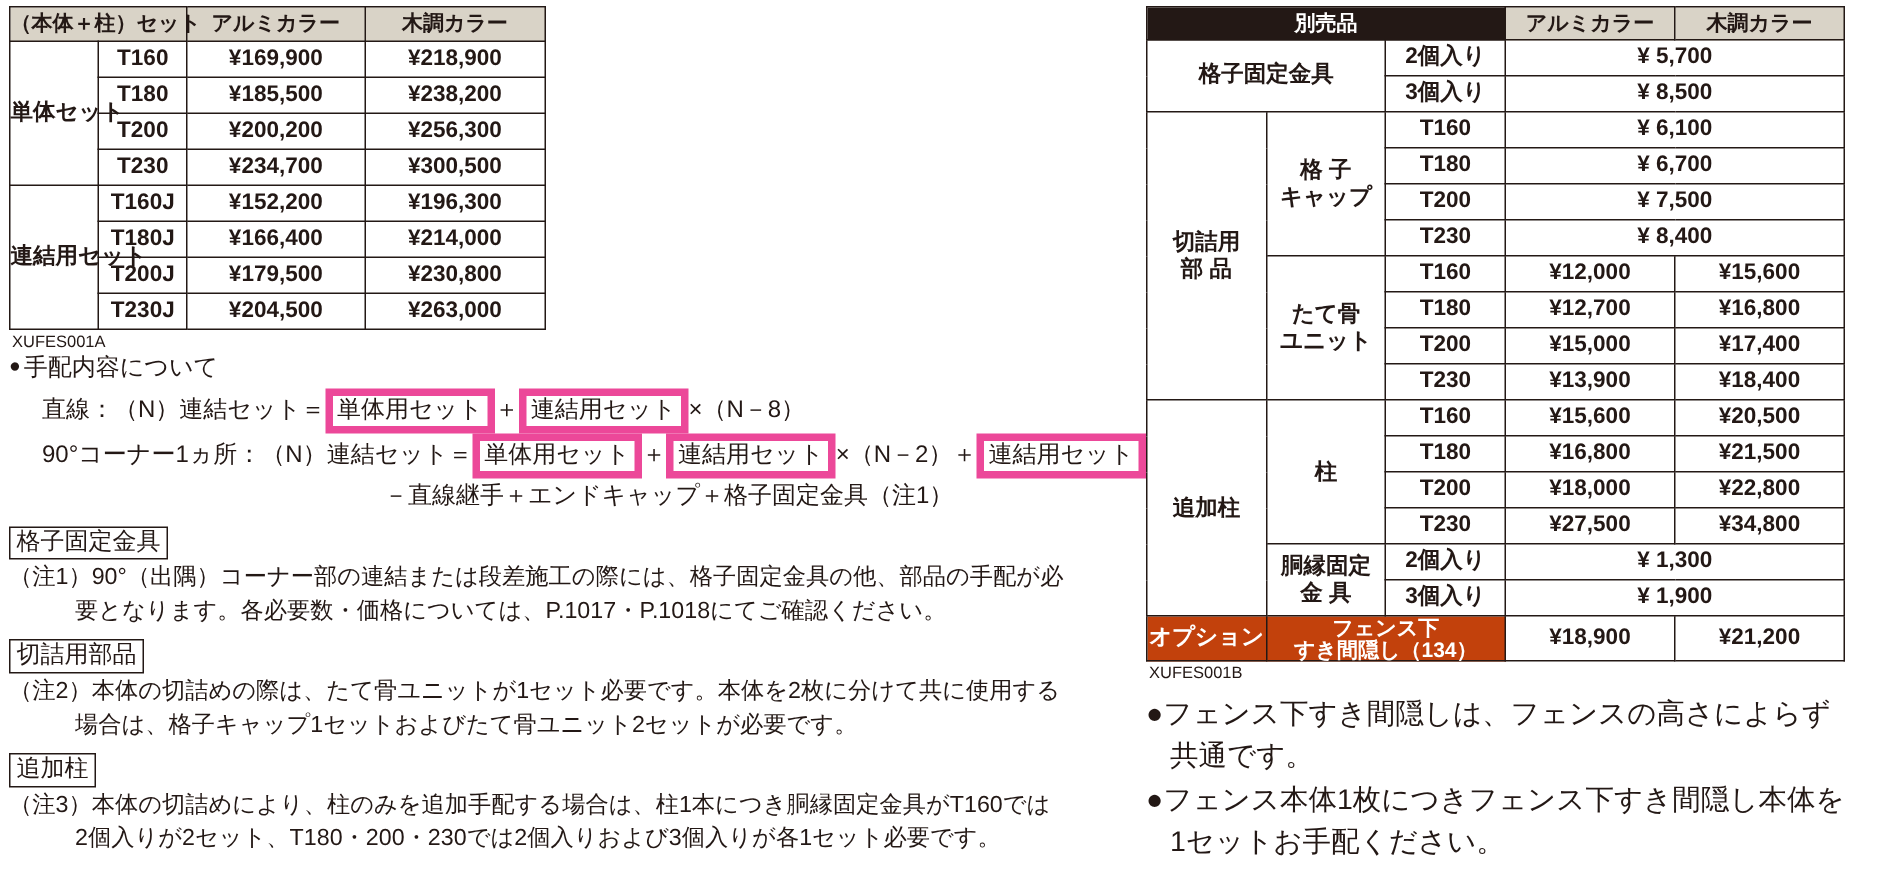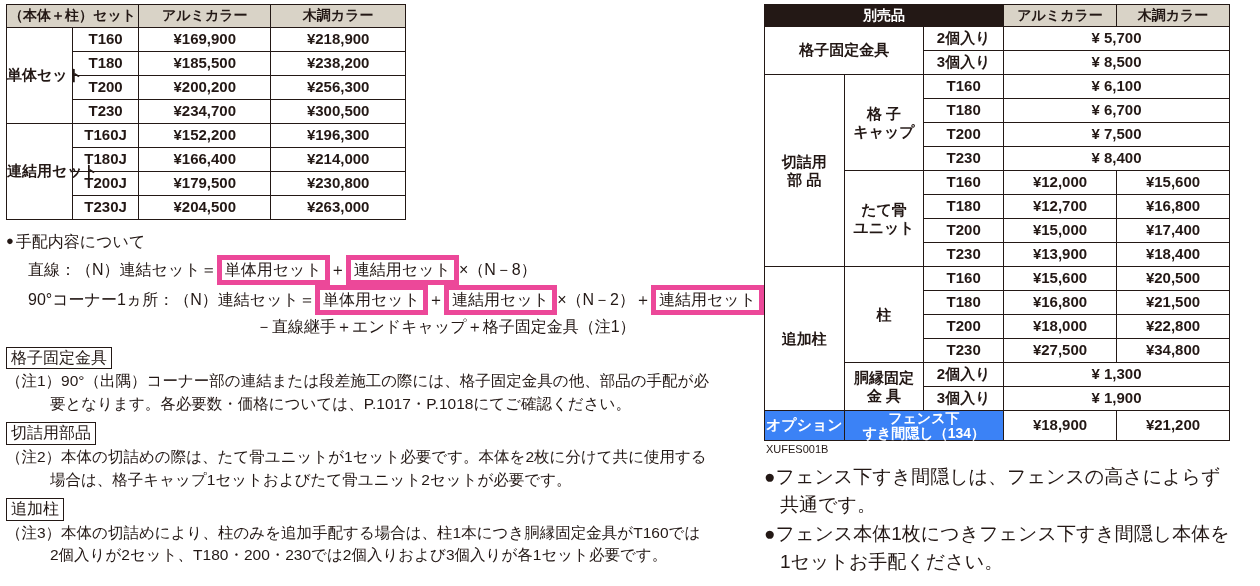--- a/index.html
+++ b/index.html
@@ -42,21 +42,21 @@
     padding: 0;
     font-weight: bold;
     font-size: 15px;
     text-align: center;
     white-space: nowrap;
     line-height: 1.1;
   }
 
   
   #table-set {
-    width: 400px;
+    width: 358px;
   }
   #table-set th {
     background: #d9d3c7;
     height: 22px;
     font-size: 14px;
   }
   #table-set td {
     height: 23px;
   }
   #table-set .c1 { width: 106px; }
@@ -68,21 +68,20 @@
   }
   .caption {
     font-size: 11px;
     color: #231815;
     margin: 2px 0 0 2px;
     font-family: "Liberation Sans", sans-serif;
   }
 
   
   .notes {
-    margin-top: 10px;
     font-size: 16px;
     line-height: 1.55;
   }
   .note-line {
     white-space: nowrap;
   }
   .bullet::before {
     content: "\25CF";
     font-size: 13px;
     margin-right: 2px;
@@ -144,21 +143,21 @@
   #table-opt .ca { width: 76px; }
   #table-opt .cb { width: 86px; }
   #table-opt .cc { width: 80px; }
   #table-opt .cd { width: 112px; }
   #table-opt .ce { width: 112px; }
   .vert-label {
     font-size: 15px;
     line-height: 1.15;
   }
   .opt-cell {
-    background: #3b82f6;
+    background: #c2410c;
     color: #ffffff;
     font-size: 15px;
     margin-top: 42px;
   }
   .right-notes {
     margin-top: 8px;
     font-size: 19px;
     line-height: 1.45;
   }
   .right-notes .rn {
@@ -223,20 +222,21 @@
         <td class="price">¥230,800</td>
       </tr>
       <tr>
         <td class="c2">T230J</td>
         <td class="price">¥204,500</td>
         <td class="price">¥263,000</td>
       </tr>
     </tbody>
       </table>
 
+    <div class="caption">XUFES001A</div>
 
     <div class="notes">
       <div class="note-line bullet">手配内容について</div>
 
       <div class="note-line indent1">
         <span>直線：（N）連結セット＝</span><span class="boxed">単体用セット</span><span>＋</span><span class="boxed">連結用セット</span><span>×（N－8）</span>
       </div>
 
       <div class="note-line indent2">
         <span>90°コーナー1ヵ所：（N）連結セット＝</span><span class="boxed">単体用セット</span><span>＋</span><span class="boxed">連結用セット</span><span>×（N－2）＋</span><span class="boxed">連結用セット</span>

